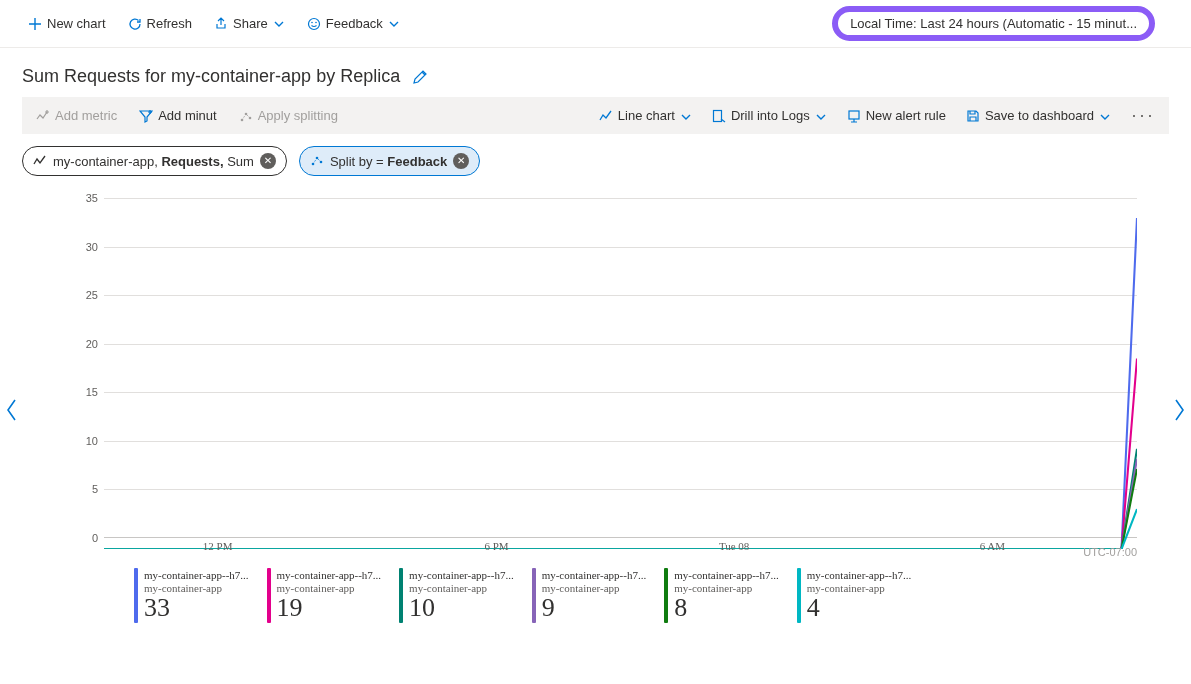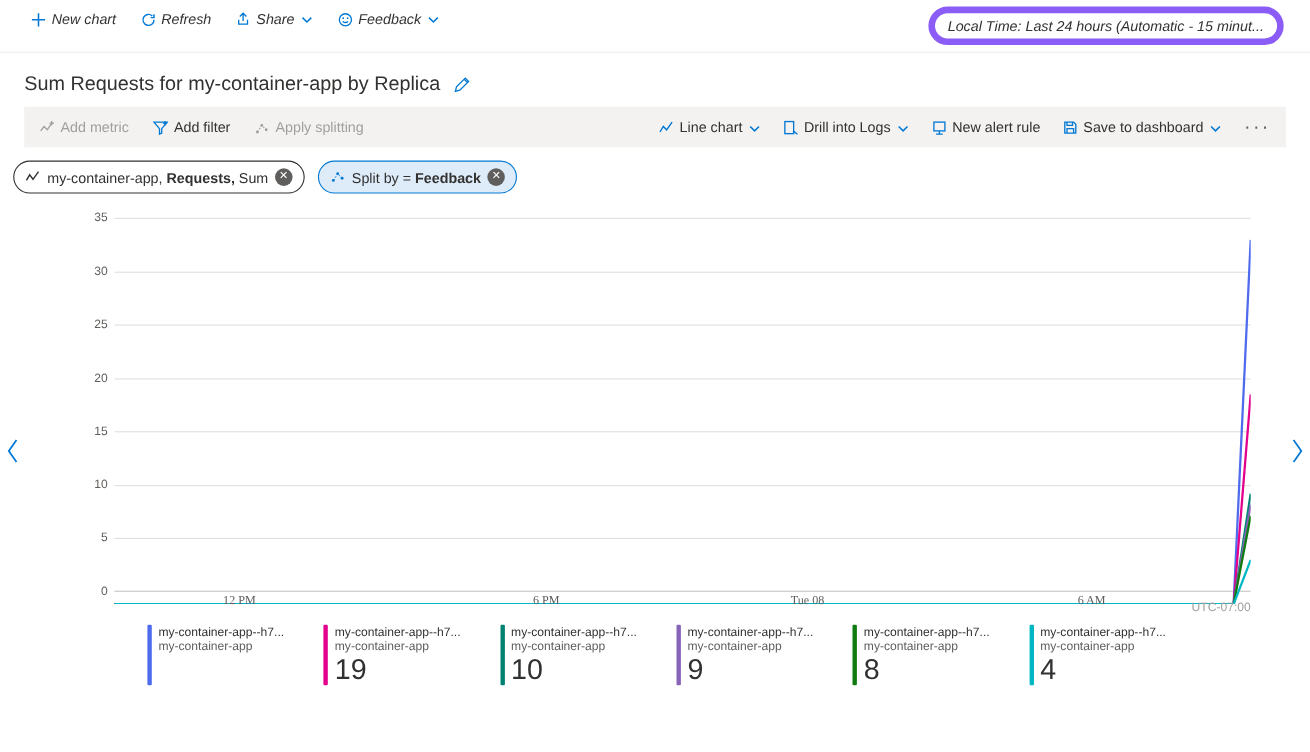--- a/index.html
+++ b/index.html
@@ -1,36 +1,36 @@
 <!DOCTYPE html>
 <html><head>
 <meta charset="utf-8">
 <style>
   * { box-sizing: border-box; margin: 0; padding: 0; }
   body { font-family: "Segoe UI", -apple-system, sans-serif; font-size: 13px; color: #323130; background: #fff; width: 1191px; }
   
   
-  .cmdbar { display: flex; align-items: flex-start; padding: 6px 24px 6px 22px; border-bottom: 1px solid #edebe9; font-style: italic; }
+  .cmdbar { display: flex; align-items: center; padding: 6px 36px 6px 22px; border-bottom: 1px solid #edebe9; }
   .cmd { display: inline-flex; align-items: center; gap: 5px; padding: 4px 6px; margin-right: 10px; cursor: pointer; color: #323130; }
   .cmd .blue { color: #0078d4; }
   .chev { width: 12px; height: 12px; }
   .timerange { margin-left: auto; border: 6px solid #8b5cf6; border-radius: 999px; padding: 4px 12px; font-size: 13px; max-width: 370px; white-space: nowrap; overflow: hidden; text-overflow: ellipsis; }
   
   
   .title { padding: 18px 22px 10px; font-size: 18px; font-weight: 400; display: flex; align-items: center; gap: 12px; }
   
   
   .filterbar { margin: 0 22px 12px; background: #f3f2f1; display: flex; align-items: center; padding: 8px 10px; gap: 14px; }
   .fbtn { display: inline-flex; align-items: flex-end; gap: 5px; padding: 2px 4px; cursor: pointer; }
   .fbtn.disabled { color: #a19f9d; }
   .filterbar .right { margin-left: auto; display: flex; align-items: center; gap: 12px; }
   .dots { font-size: 18px; letter-spacing: 2px; color: #605e5c; padding: 0 4px; }
   
   
-  .pillrow { padding: 0 12px 12px; display: flex; gap: 12px; }
+  .pillrow { padding: 0 22px 12px; display: flex; gap: 12px; }
   .pill { display: inline-flex; align-items: center; gap: 6px; border: 1px solid #323130; border-radius: 999px; padding: 6px 10px; font-size: 13px; background: #fff; }
   .pill .close { width: 16px; height: 16px; border-radius: 50%; background: #605e5c; color: #fff; display: flex; align-items: center; justify-content: center; font-size: 10px; line-height: 1; }
   .pill.split { background: #deecf9; border-color: #0078d4; }
   
   
   .chartrow { display: flex; align-items: center; }
   .navarrow { width: 24px; display: flex; justify-content: center; cursor: pointer; color: #0078d4; }
   .chartbox { flex: 1; padding: 10px 30px 0 30px; position: relative; }
   
   .plot { position: relative; height: 360px; }
@@ -40,21 +40,21 @@
   .gline { position: absolute; left: 0; right: 0; border-top: 1px solid #e1dfdd; }
   .baseline { position: absolute; left: 50px; right: 0; bottom: 20px; border-top: 1px solid #c8c6c4; }
   .xaxis { position: absolute; left: 50px; right: 0; bottom: 0; height: 18px; font-family: Liberation Serif, serif; }
   .xtick { position: absolute; font-size: 11px; color: #605e5c; transform: translateX(-50%); }
   .utc { position: absolute; right: 0; bottom: 0; font-size: 11px; color: #a19f9d; }
   
   
   .lines { position: absolute; left: 50px; right: 0; top: 0; bottom: 20px; }
   
   
-  .legend { display: flex; gap: 36px; padding: 10px 30px 10px 80px; }
+  .legend { display: flex; gap: 18px; padding: 10px 30px 10px 80px; font-family: Liberation Serif, serif; }
   .lentry { display: flex; gap: 6px; align-items: flex-start; }
   .swatch { width: 4px; align-self: stretch; border-radius: 1px; }
   .lname { font-size: 11px; color: #323130; line-height: 1.3; white-space: nowrap; }
   .lsub { font-size: 11px; color: #605e5c; }
   .lval { font-size: 26px; font-weight: 400; color: #323130; line-height: 1.1; }
   
   svg { display: block; }
 </style>
 </head>
 <body>
@@ -127,21 +127,21 @@
       </span>
     <span>Add metric</span>
   </div>
   <div class="fbtn">
     <span>
         <svg width="14" height="14" viewBox="0 0 14 14">
           <path d="M1 2h12l-5 6v4l-2 1v-5L1 2z" stroke="#0078d4" stroke-width="1.2" fill="none"></path>
           <path d="M11 1v4M9 3h4" stroke="#0078d4" stroke-width="1.2"></path>
         </svg>
       </span>
-    <span>Add filter</span>
+    <span>Add minut</span>
   </div>
   <div class="fbtn disabled">
     <span>
         <svg width="14" height="14" viewBox="0 0 14 14">
           <circle cx="3" cy="11" r="1.3" fill="#a19f9d"></circle>
           <circle cx="7" cy="5" r="1.3" fill="#a19f9d"></circle>
           <circle cx="11" cy="9" r="1.3" fill="#a19f9d"></circle>
           <path d="M3 11L7 5l4 4" stroke="#a19f9d" stroke-width="1" stroke-dasharray="1.5,1.5" fill="none"></path>
         </svg>
       </span>
@@ -269,20 +269,21 @@
           <div class="xtick" style="left: 86%;">6 AM</div>
         </div>
       <div class="utc">UTC-07:00</div>
     </div>
     <div class="legend" id="legend">
         <div class="lentry">
           <div class="swatch" style="background:#4f6bed"></div>
     <div>
             <div class="lname">my-container-app--h7...</div>
     <div class="lsub">my-container-app</div>
+    <div class="lval">33</div>
           </div>
         </div>
         <div class="lentry">
           <div class="swatch" style="background:#e3008c"></div>
     <div>
             <div class="lname">my-container-app--h7...</div>
     <div class="lsub">my-container-app</div>
     <div class="lval">19</div>
           </div>
         </div>

